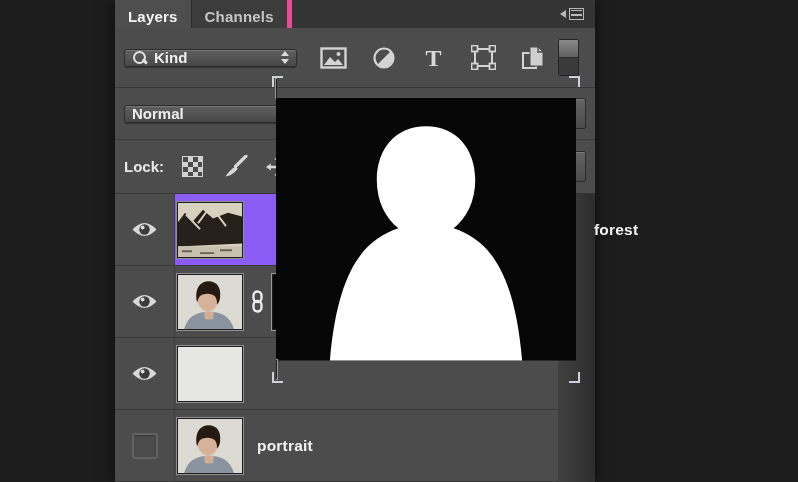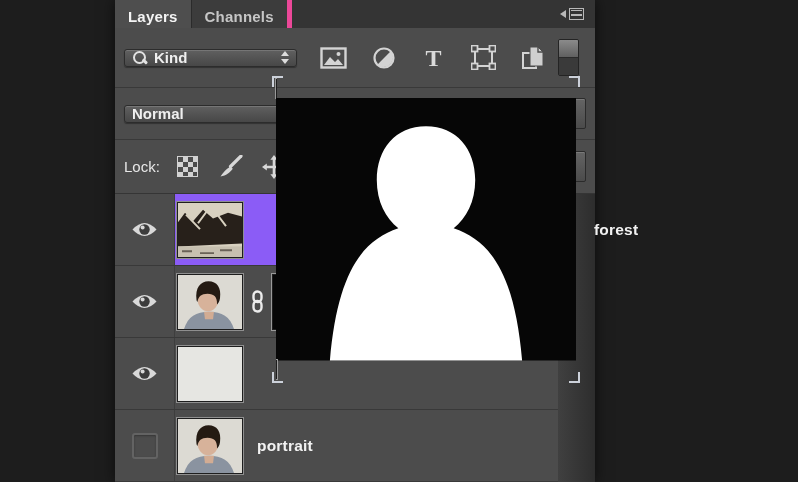--- a/index.html
+++ b/index.html
@@ -61,21 +61,21 @@
   .mag::before { content:""; position:absolute; left:1px; top:1px; width:9px; height:9px; border:2px solid #e2e2e2; border-radius:50%; }
   .mag::after  { content:""; position:absolute; left:10px; top:10px; width:6px; height:2.5px; background:#e2e2e2; transform:rotate(45deg); border-radius:1px; }
 
   .filter-icons { display:flex; align-items:center; gap:23px; margin-left:23px; }
   .fi { width:27px; height:27px; display:flex; align-items:center; justify-content:center; cursor:default; }
   .type-T { font-family:"Liberation Serif", serif; font-size:24px; font-weight:700; color:#dadada; line-height:1; }
   .toggle { margin-left:auto; margin-right:7px; width:21px; height:37px; border:1px solid #242424; border-radius:2px; overflow:hidden; display:flex; flex-direction:column; }
   .toggle .t-top { flex:1; background:linear-gradient(#8b8b8b,#606060); border-bottom:1px solid #2a2a2a; }
   .toggle .t-bot { flex:1; background:#3a3a3a; }
 
-  .label { font-size:15px; font-weight:400; color:#e8e8e8; }
+  .label { font-size:15px; font-weight:700; color:#e8e8e8; }
   .right-group { margin-left:auto; display:flex; align-items:center; gap:7px; }
   .value-box {
     width:86px; height:31px; background:#262626; border:1px solid #191919; border-radius:2px;
     color:#f1f1f1; font-size:15px; font-weight:700; display:flex; align-items:center; justify-content:center;
     letter-spacing:.5px;
   }
   .arrow-btn {
     width:33px; height:31px; border:1px solid #2b2b2b; border-radius:2px;
     background:linear-gradient(#646464,#4b4b4b);
     box-shadow:inset 0 1px 0 rgba(255,255,255,.14);

